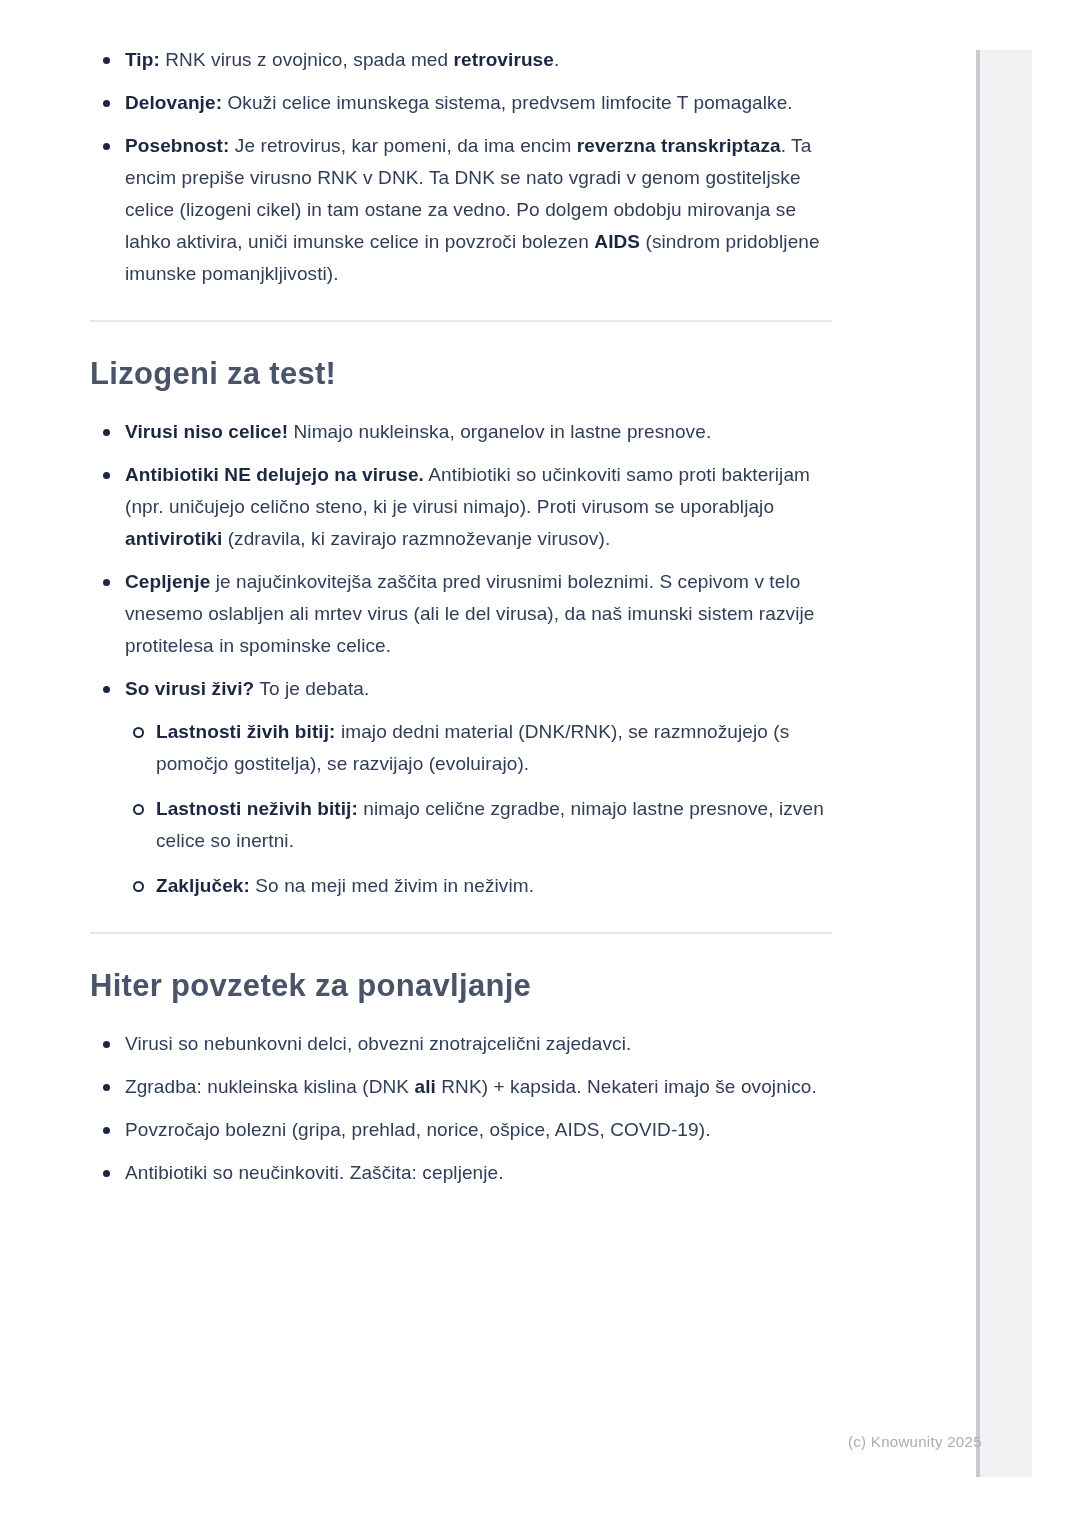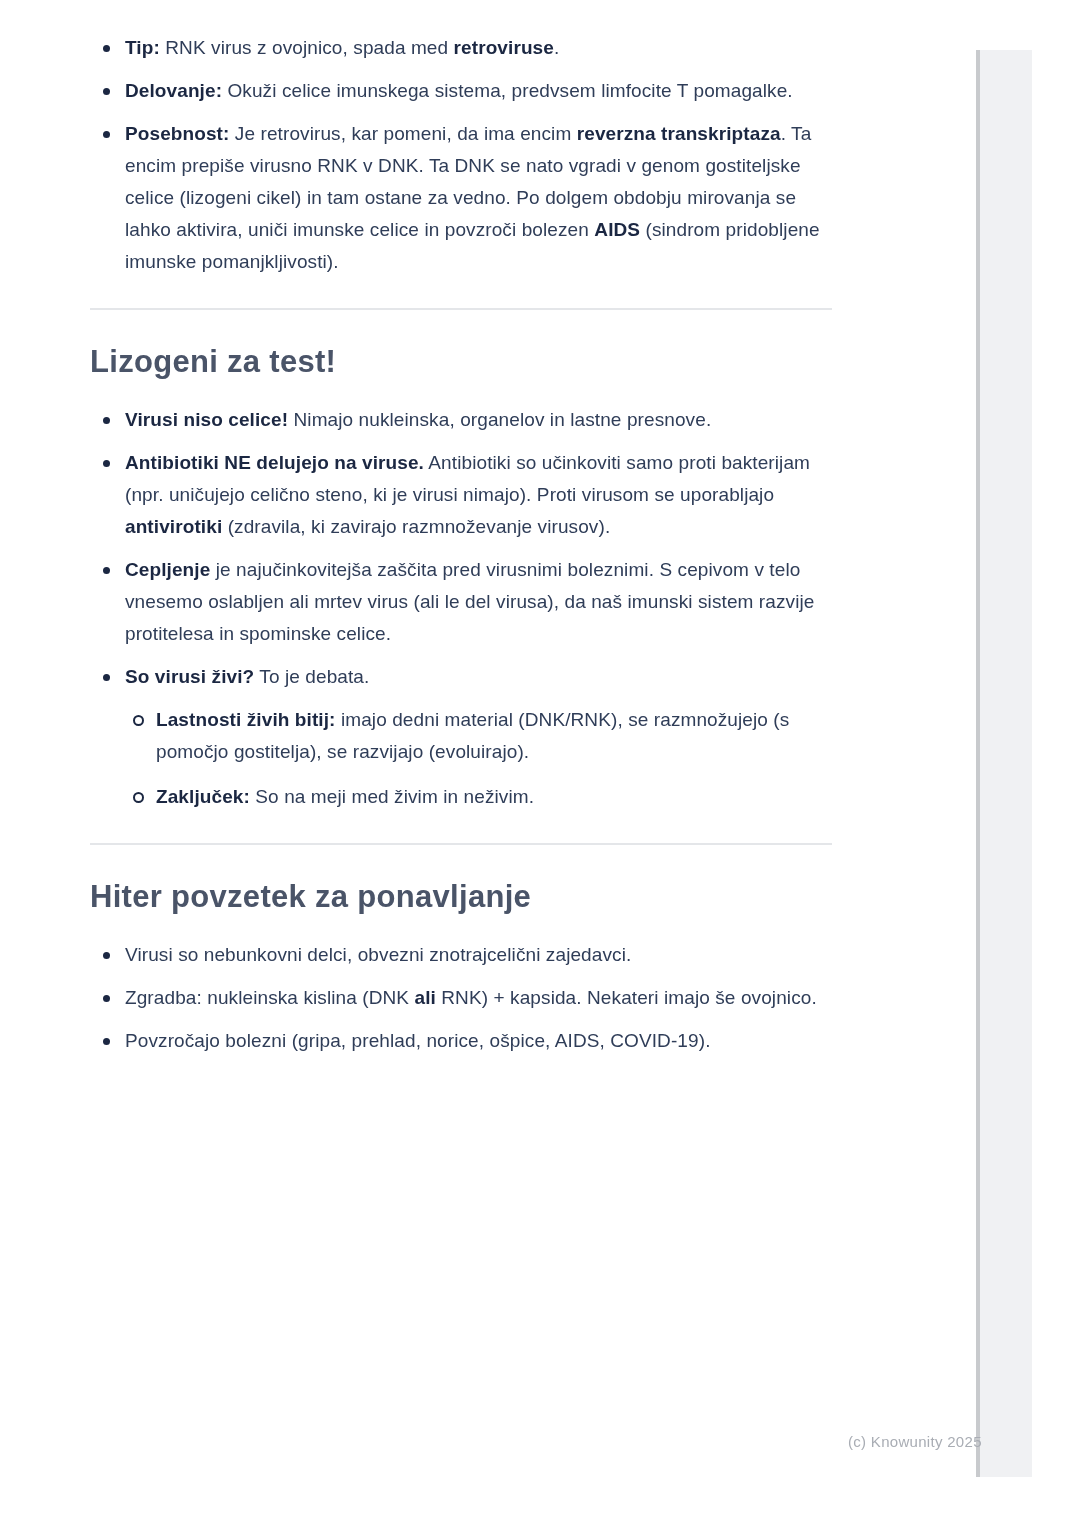--- a/index.html
+++ b/index.html
@@ -10,21 +10,21 @@
     height: 1528px;
     background: #ffffff;
     overflow: hidden;
     font-family: "Liberation Sans", "DejaVu Sans", sans-serif;
   }
   .content {
     position: absolute;
     left: 90px;
     top: 0;
     width: 742px;
-    padding-top: 32px;
+    padding-top: 44px;
     z-index: 2;
   }
   .list { list-style: none; }
   .li {
     display: flex;
     align-items: flex-start;
     font-size: 19px;
     line-height: 32px;
     letter-spacing: 0.1px;
     color: #2f3d58;
@@ -124,20 +124,24 @@
           <li class="li level1">
             <span class="marker"></span>
             <span class="txt"><span class="b">So virusi živi?</span><span> To je debata.</span></span>
           </li>
           <li class="li level2">
             <span class="marker"></span>
             <span class="txt"><span class="b">Lastnosti živih bitij:</span><span> imajo dedni material (DNK/RNK), se razmnožujejo (s pomočjo gostitelja), se razvijajo (evoluirajo).</span></span>
           </li>
           <li class="li level2">
             <span class="marker"></span>
+            <span class="txt"><span class="b">Lastnosti neživih bitij:</span><span> nimajo celične zgradbe, nimajo lastne presnove, izven celice so inertni.</span></span>
+          </li>
+          <li class="li level2">
+            <span class="marker"></span>
             <span class="txt"><span class="b">Zaključek:</span><span> So na meji med živim in neživim.</span></span>
           </li>
         </ul>
     </section>
 
     <hr class="divider">
 
     <section>
       <h2 class="heading">Hiter povzetek za ponavljanje</h2>
       <ul class="list">
@@ -146,20 +150,24 @@
             <span class="txt"><span>Virusi so nebunkovni delci, obvezni znotrajcelični zajedavci.</span></span>
           </li>
           <li class="li level1">
             <span class="marker"></span>
             <span class="txt"><span>Zgradba: nukleinska kislina (DNK </span><span class="b">ali</span><span> RNK) + kapsida. Nekateri imajo še ovojnico.</span></span>
           </li>
           <li class="li level1">
             <span class="marker"></span>
             <span class="txt"><span>Povzročajo bolezni (gripa, prehlad, norice, ošpice, AIDS, COVID-19).</span></span>
           </li>
+          <li class="li level1">
+            <span class="marker"></span>
+            <span class="txt"><span>Antibiotiki so neučinkoviti. Zaščita: cepljenje.</span></span>
+          </li>
         </ul>
     </section>
 
   </div>
 
   <div class="side-bar"></div>
 
   <div class="watermark">(c) Knowunity 2025</div>
 
 </div>

